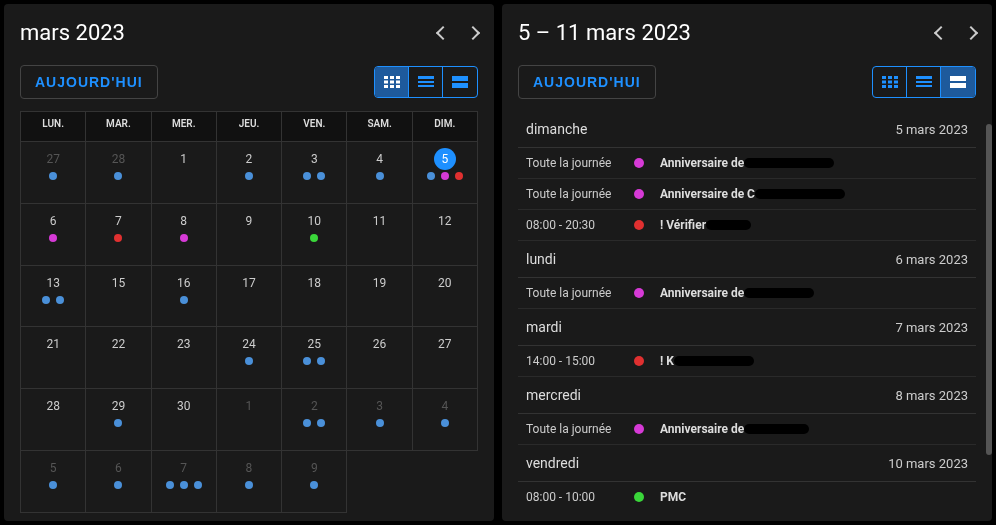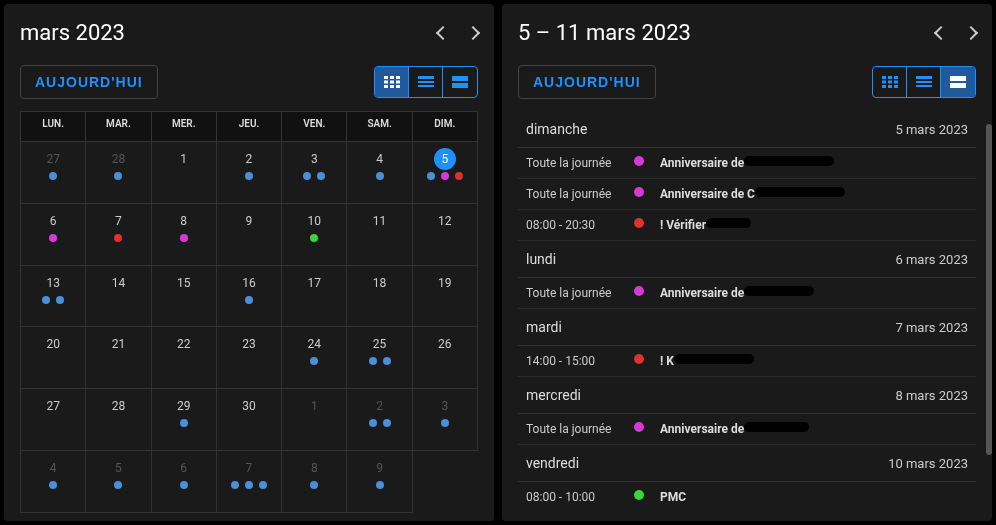--- a/index.html
+++ b/index.html
@@ -150,20 +150,21 @@
     align-items: center;
     padding: 10px 8px;
     border-bottom: 1px solid #333;
     font-size: 14px;
     color: #ddd;
     gap: 28px;
   }
   .agenda-day-header .date-str { color: #ccc; font-size: 13px; }
   .agenda-event {
     display: flex;
+    align-items: center;
     padding: 8px 8px;
     font-size: 12px;
     border-bottom: 1px solid #2a2a2a;
   }
   .agenda-event .time { width: 108px; color: #ccc; flex-shrink: 0; }
   .agenda-event .bullet {
     width: 10px; height: 10px; border-radius: 50%;
     margin-right: 16px; flex-shrink: 0;
   }
   .agenda-event .title { color: #ddd; font-weight: bold; }
@@ -318,23 +319,20 @@
         <span class="cal-day-num">12</span>
       </div>
       <div class="cal-cell">
         <span class="cal-day-num">13</span>
         <div class="dots">
           <span class="dot" style="background: rgb(74, 144, 217);"></span>
           <span class="dot" style="background: rgb(74, 144, 217);"></span>
         </div>
       </div>
       <div class="cal-cell">
-        <span class="cal-day-num">14</span>
-      </div>
-      <div class="cal-cell">
         <span class="cal-day-num">15</span>
       </div>
       <div class="cal-cell">
         <span class="cal-day-num">16</span>
         <div class="dots">
           <span class="dot" style="background: rgb(74, 144, 217);"></span>
         </div>
       </div>
       <div class="cal-cell">
         <span class="cal-day-num">17</span>

